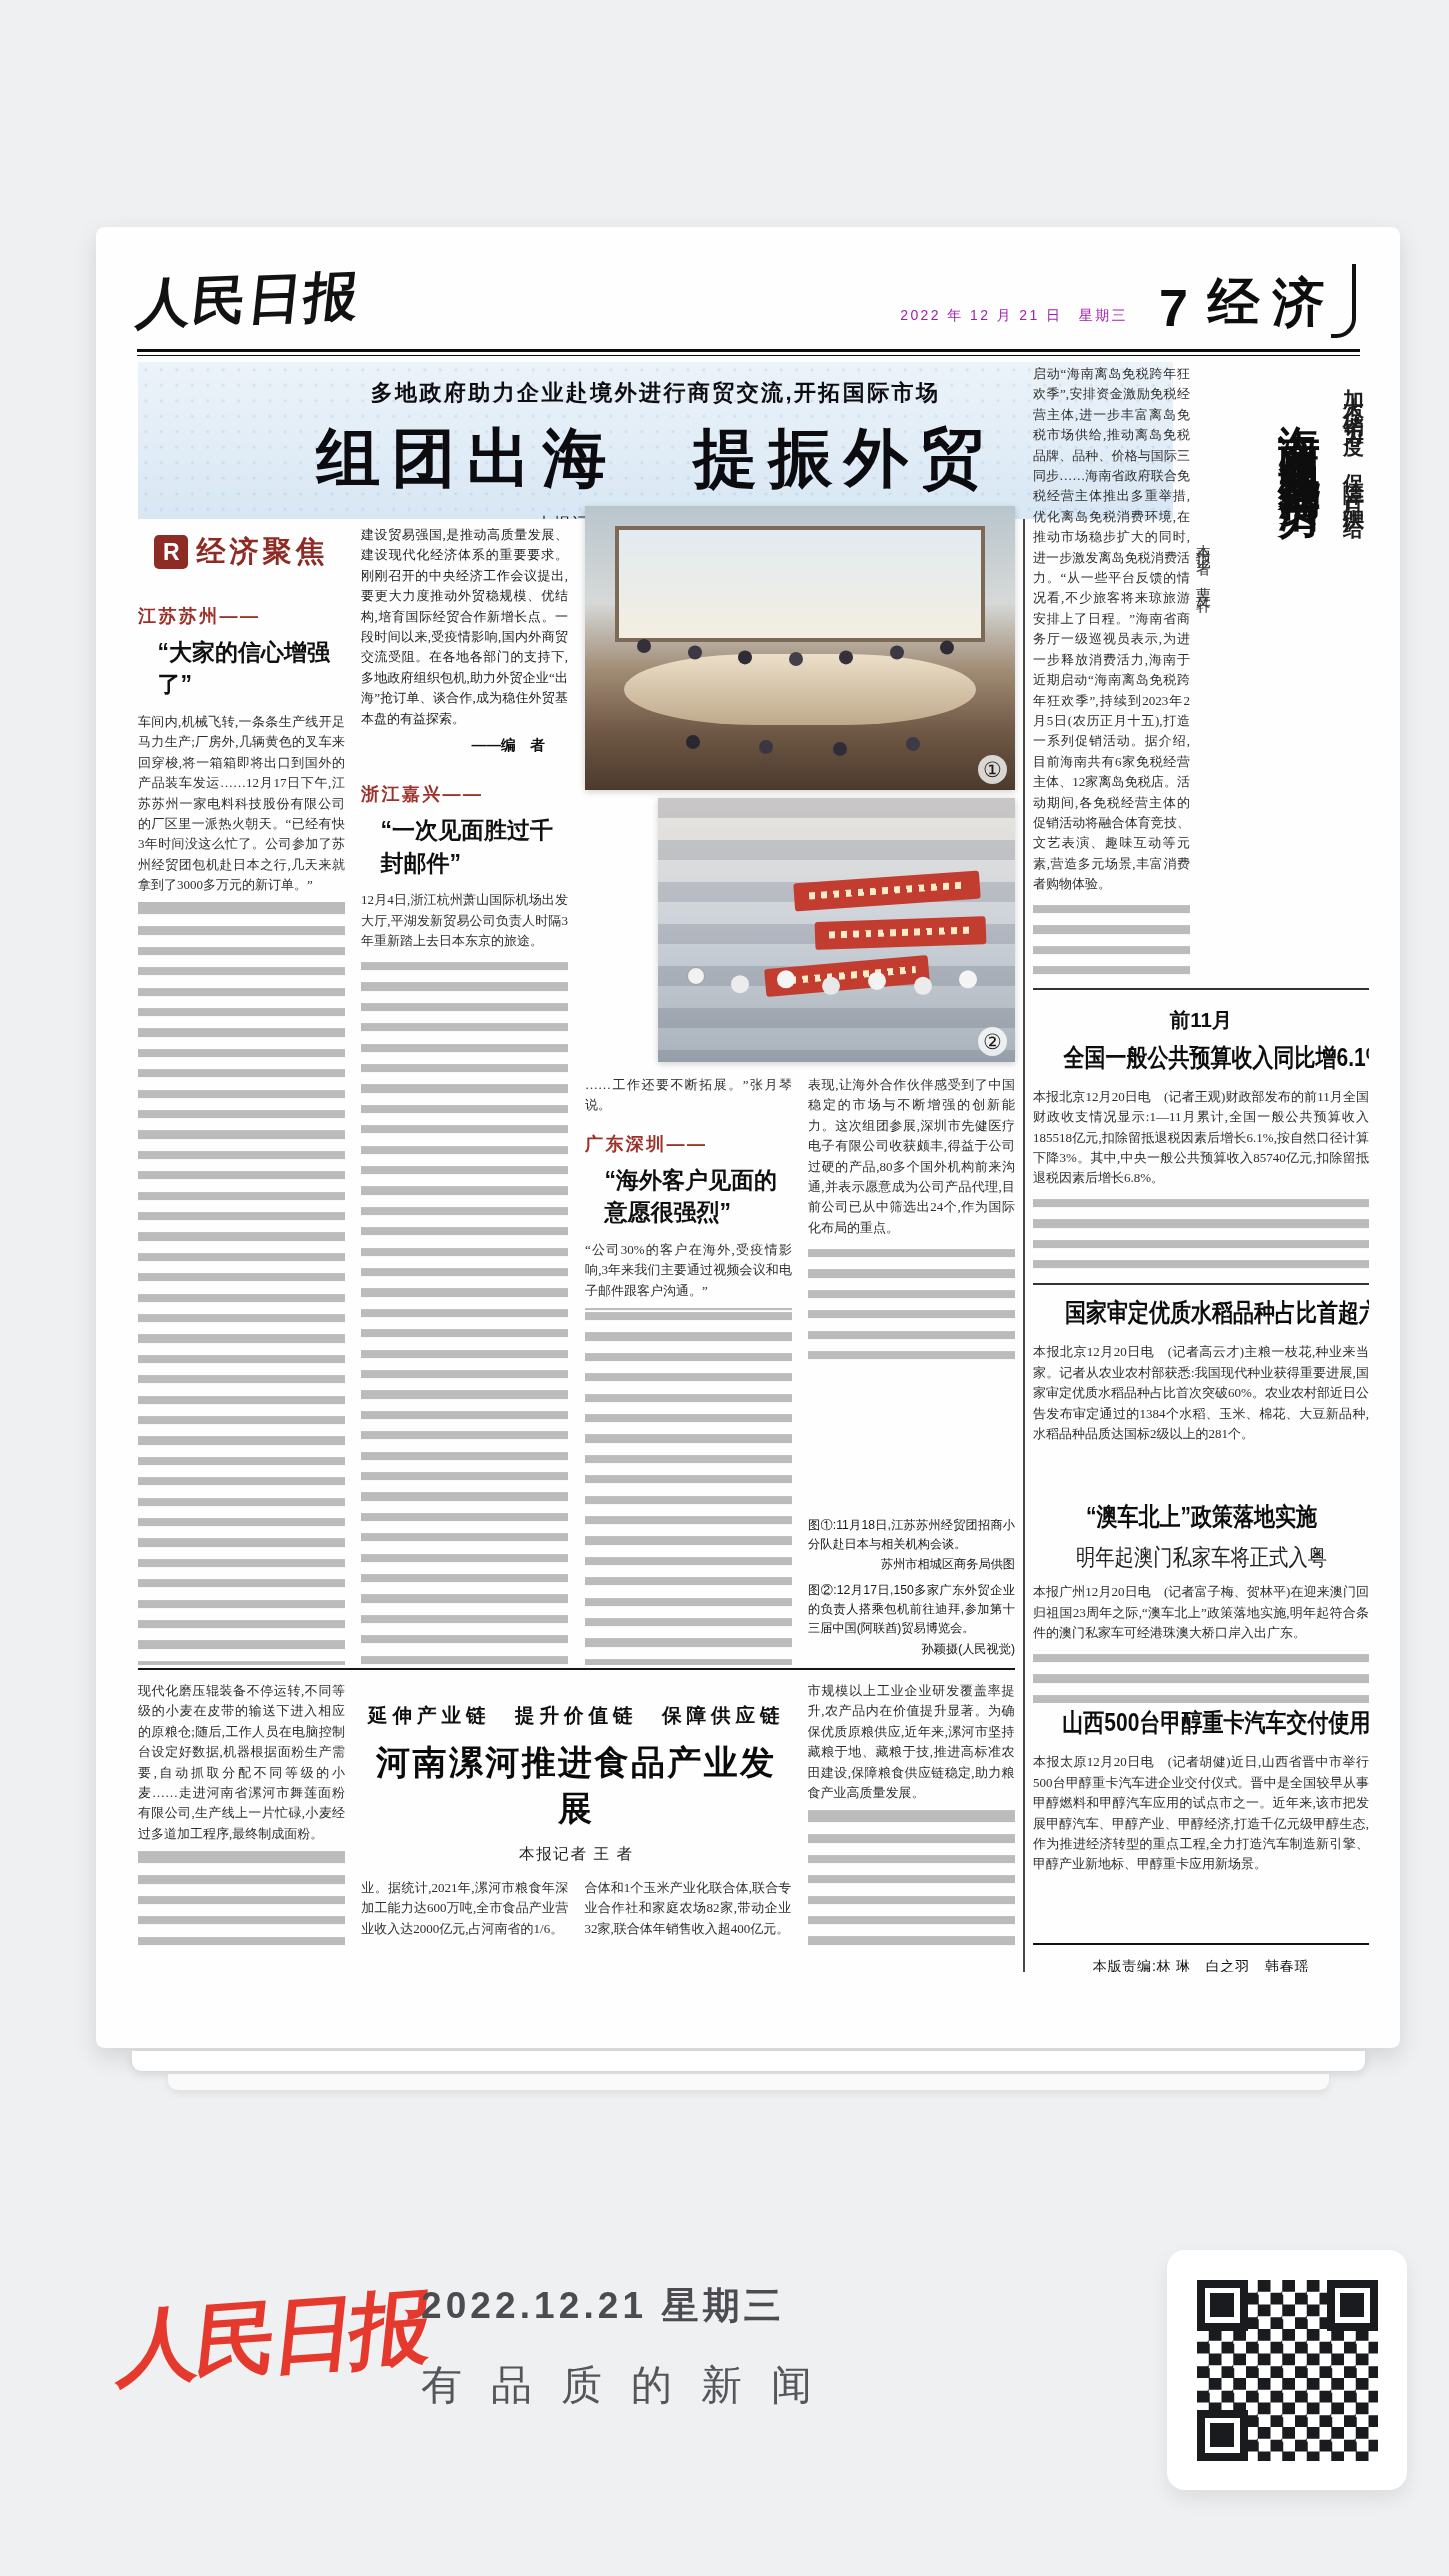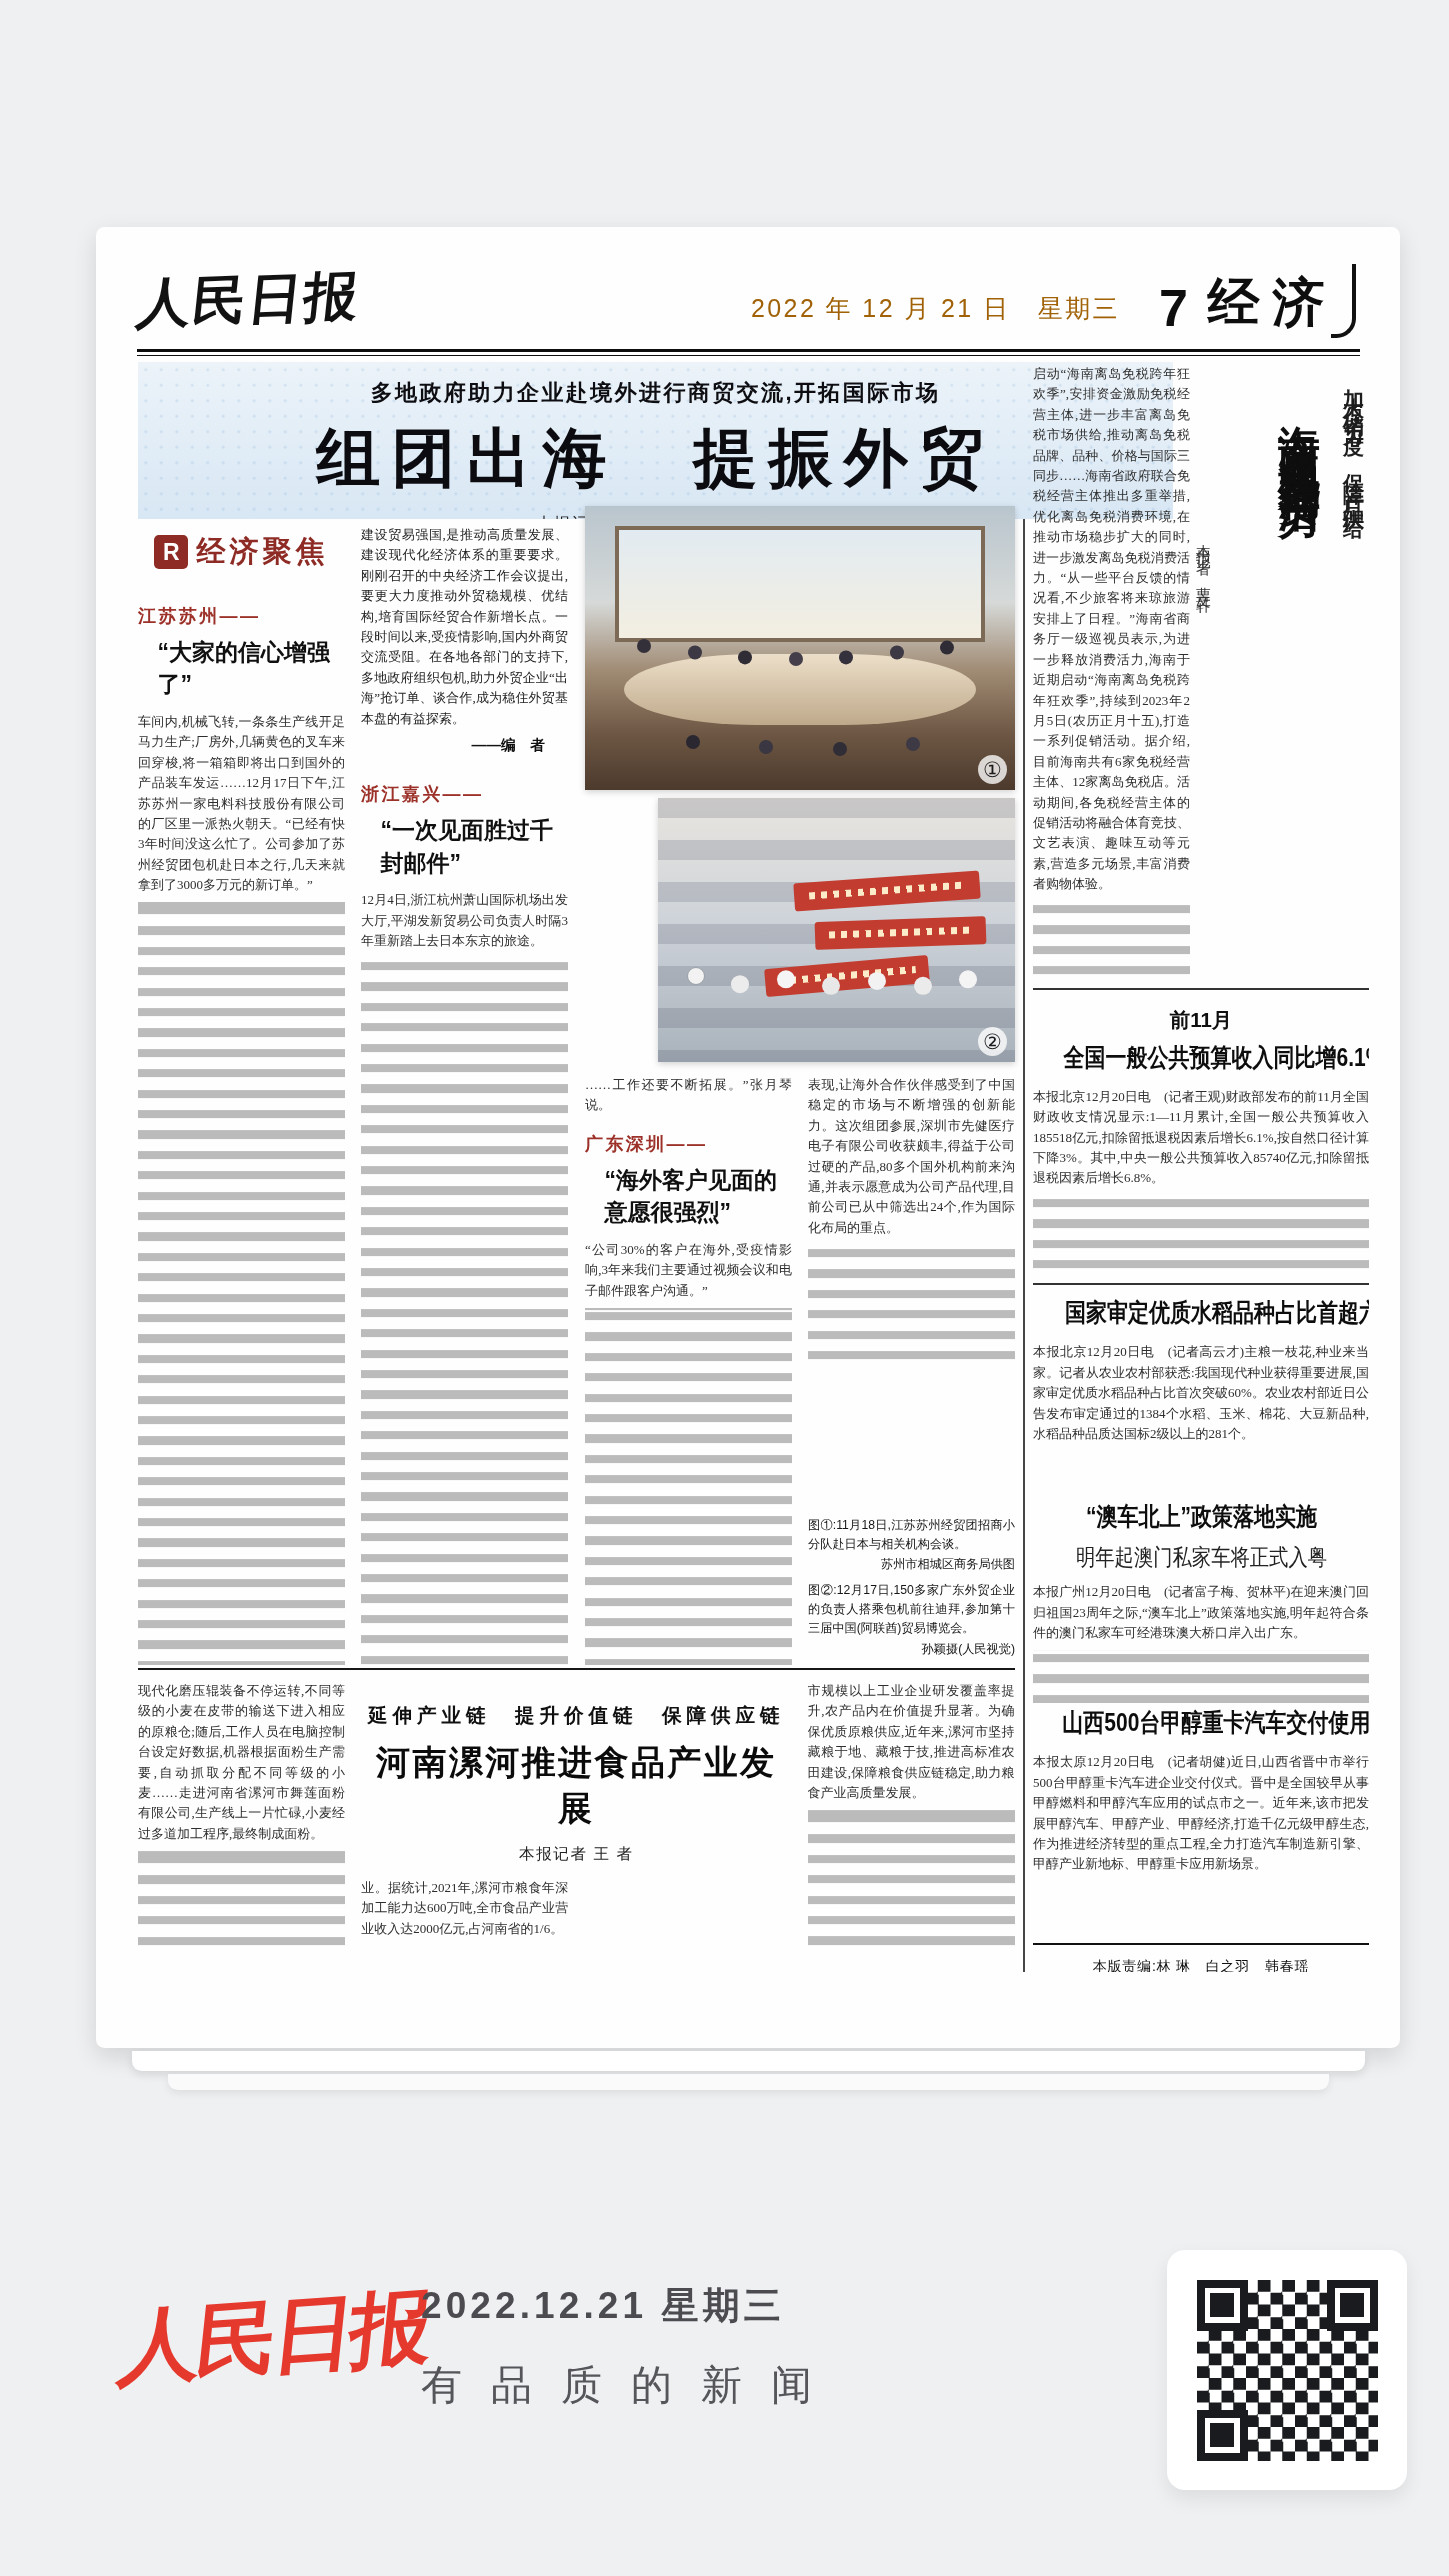--- a/index.html
+++ b/index.html
@@ -6,21 +6,21 @@
   body{width:1449px;height:2576px;background:#eef0f2;font-family:"Liberation Sans",sans-serif;position:relative;overflow:hidden;}
   
   .page{position:absolute;left:96px;top:227px;width:1304px;height:1821px;background:#fefefe;border-radius:8.2px;
         box-shadow:0 8.2px 23px rgba(0,0,0,.12);overflow:hidden;}
   .stack1{position:absolute;left:132px;top:2051px;width:1233px;height:19.6px;background:#fff;border-radius:0 0 9.8px 9.8px;box-shadow:0 4.1px 9.8px rgba(0,0,0,.10);}
   .stack2{position:absolute;left:168px;top:2074px;width:1161px;height:16.3px;background:#fafafb;border-radius:0 0 9.8px 9.8px;box-shadow:0 3.3px 8.2px rgba(0,0,0,.08);}
   
   .masthead{position:absolute;left:41px;top:37px;font-family:"DejaVu Serif",serif;font-weight:bold;font-size:54px;color:#121212;
             letter-spacing:1.6px;transform:rotate(-2deg) skewX(-8deg);}
   .header-right{position:absolute;right:44px;top:37px;display:flex;align-items:flex-end;}
-  .pub-date{font-size:25px;color:#a16207;letter-spacing:2.4px;padding-bottom:13px;margin-right:39px;}
+  .pub-date{font-size:14px;color:#a21caf;letter-spacing:2.4px;padding-bottom:13px;margin-right:31px;}
   .page-no{font-size:52px;font-weight:bold;color:#0e0e0e;margin-right:19.6px;}
   .section{font-size:52px;font-weight:bold;color:#0e0e0e;letter-spacing:13px;}
   .bracket{width:21px;height:70px;border-right:4.1px solid #111;border-bottom:4.1px solid #111;border-radius:0 0 19.6px 0;margin-left:-6.5px;}
   .rule-top{position:absolute;left:41px;width:1223px;top:122px;height:7.3px;border-top:3.3px solid #0d0d0d;border-bottom:1.6px solid #0d0d0d;box-sizing:border-box;}
   .vdiv{position:absolute;left:927px;top:137px;width:1.6px;height:1608px;background:#474747;}
   .rule-mid{position:absolute;left:42px;top:1441px;width:877px;height:2.4px;background:#161616;}
   
   .banner{position:absolute;left:42px;top:135px;width:1035px;height:157px;background:linear-gradient(180deg,#ecf3f9,#d8e7f4);overflow:hidden;}
   .banner::before{content:"";position:absolute;inset:0;background-image:radial-gradient(rgba(105,155,205,.35) 1.2px,transparent 1.8px);background-size:15.5px 15.5px;opacity:.55;}
   .kicker{position:relative;margin-top:16.3px;text-align:center;font-weight:bold;font-size:22px;letter-spacing:2.4px;color:#0e0e12;}
@@ -187,20 +187,24 @@
       </div>
       <div class="bot-center">
         <div class="bot-kicker">延伸产业链　提升价值链　保障供应链</div>
         <div class="bot-head">河南漯河推进食品产业发展</div>
         <div class="bot-byline">本报记者 王 者</div>
         <div class="bot-sub">
           <div>
             <div class="body-text">业。据统计,2021年,漯河市粮食年深加工能力达600万吨,全市食品产业营业收入达2000亿元,占河南省的1/6。</div>
             <div class="greek"></div>
           </div>
+          <div>
+            <div class="body-text">合体和1个玉米产业化联合体,联合专业合作社和家庭农场82家,带动企业32家,联合体年销售收入超400亿元。</div>
+            <div class="greek"></div>
+          </div>
         </div>
       </div>
       <div class="bot-col">
         <div class="body-text">市规模以上工业企业研发覆盖率提升,农产品内在价值提升显著。为确保优质原粮供应,近年来,漯河市坚持藏粮于地、藏粮于技,推进高标准农田建设,保障粮食供应链稳定,助力粮食产业高质量发展。</div>
         <div class="greek"></div>
       </div>
     </div>
 
     <div class="right-col">
 

